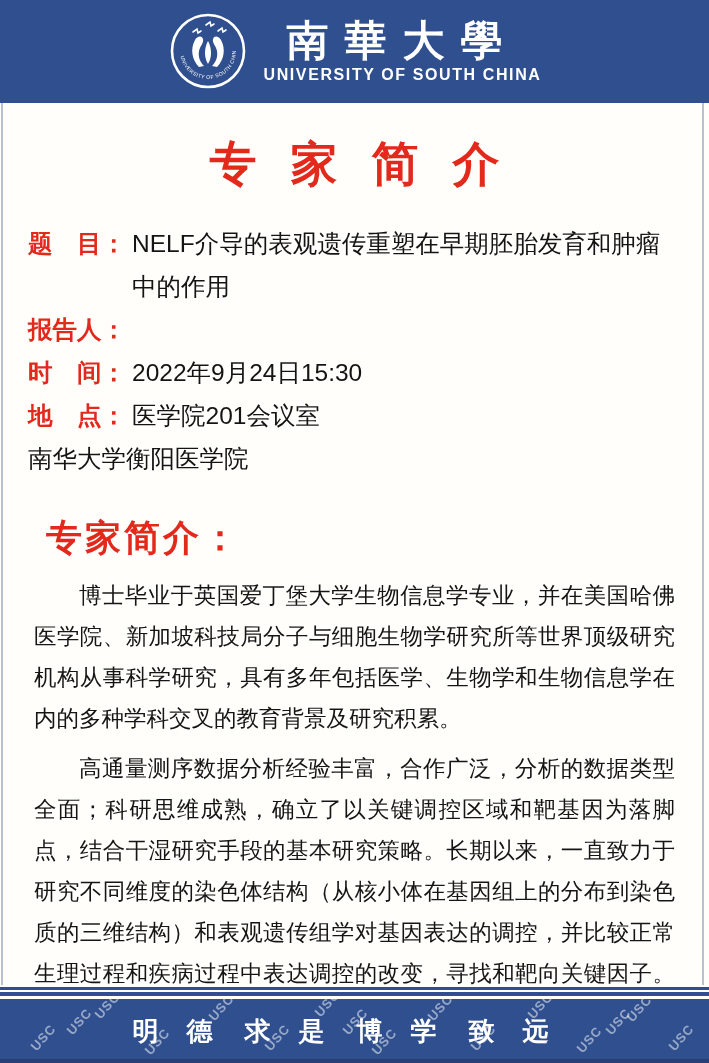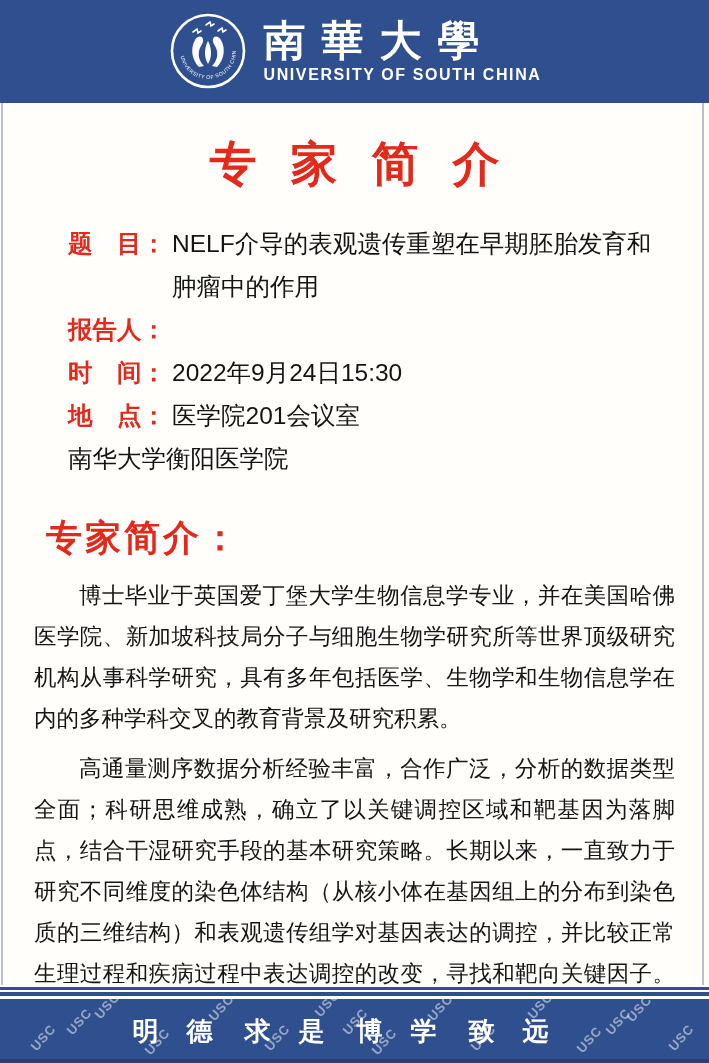--- a/index.html
+++ b/index.html
@@ -7,39 +7,39 @@
     position:relative;width:709px;height:1063px;margin:0 auto;
     background:#fffefb;overflow:hidden;
     font-family:"Liberation Sans","DejaVu Sans",sans-serif;
   }
   
   .header{
     height:103px;background:#2f4f8e;
     display:flex;align-items:center;justify-content:center;gap:16px;
   }
   .seal{flex:none;margin-top:2px;}
-  .hdr-text{display:flex;flex-direction:column;align-items:flex-start;}
+  .hdr-text{display:flex;flex-direction:column;align-items:center;}
   .hdr-zh{
     color:#ffffff;font-size:42px;font-weight:700;letter-spacing:16px;
     line-height:1.05;font-family:"DejaVu Serif","Liberation Serif",serif;
   }
   .hdr-en{
     color:#ffffff;font-size:16px;font-weight:700;letter-spacing:1.6px;margin-top:3px;
   }
   
   .edge-line{position:absolute;top:103px;bottom:78px;width:2px;background:#b9c1d0;}
   .edge-left{left:1px;}
   .edge-right{right:5px;}
   
   .title{
     margin-top:30px;text-align:center;color:#e2291b;
     font-size:47px;font-weight:900;letter-spacing:34px;text-indent:34px;
   }
   
-  .fields{margin:26px 42px 0 68px;}
+  .fields{margin:26px 42px 0 28px;}
   .field-row{display:flex;align-items:flex-start;font-size:24.5px;line-height:43px;}
   .field-label{
     color:#e2291b;font-weight:700;width:104px;flex:none;white-space:pre;
   }
   .field-value{color:#141414;font-weight:500;flex:1;}
   
   .section-heading{
     margin:34px 0 0 46px;color:#e2291b;font-size:36px;font-weight:800;letter-spacing:3px;
   }
   .paragraphs{

